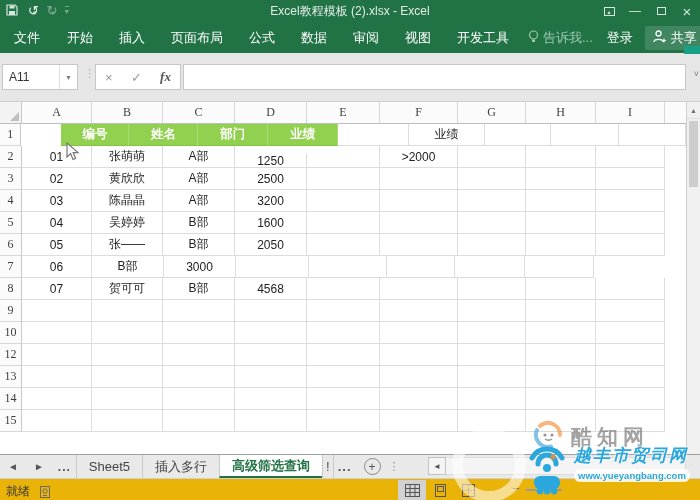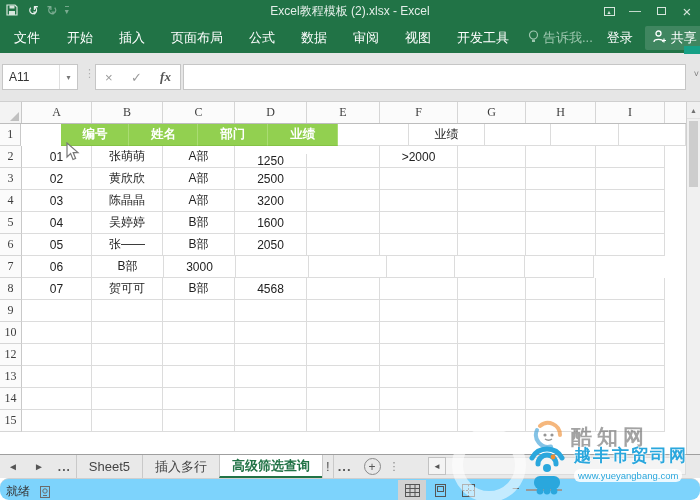--- a/index.html
+++ b/index.html
@@ -64,37 +64,37 @@
   .stab.active { background:#fff; color:#217346; font-weight:bold; border-bottom:2px solid #217346; }
   .stab.sliver { padding:0 3px; color:#555; }
   .toverflow { display:flex; align-items:center; padding:0 4px; font-weight:bold; color:#555; letter-spacing:1px; }
   #addsheet { margin:3px 0 0 8px; width:17px; height:17px; border:1px solid #8a8a8a; border-radius:50%; display:flex; align-items:center; justify-content:center; font-size:12px; color:#555; line-height:1; }
   .vdots { display:flex; align-items:center; padding:0 8px; color:#888; font-size:11px; }
   #hscroll { position:absolute; left:428px; top:457px; height:18px; display:flex; align-items:center; }
   #hscroll .harrow { width:18px; height:18px; border:1px solid #c2c2c2; background:#f4f4f4; display:flex; align-items:center; justify-content:center; font-size:8px; color:#555; }
   #hscroll .htrack { width:240px; height:18px; background:#f4f4f4; border:1px solid #dcdcdc; border-left:none; }
 
   
-  #statusbar { position:absolute; left:0; top:478px; width:700px; height:22px; background:#7dd3fc; border-top:1px solid #cfcfcf;border-radius:9px; }
+  #statusbar { position:absolute; left:0; top:478px; width:700px; height:22px; background:#eab308; border-top:1px solid #cfcfcf; }
   #ready { position:absolute; left:6px; top:4px; font-size:12px; color:#333; }
   #macro-icon { position:absolute; left:40px; top:5px; }
   .viewbtns { position:absolute; left:398px; top:1px; display:flex; }
   .vbtn { width:28px; height:20px; display:flex; align-items:center; justify-content:center; }
   .vbtn.active { background:#d2d2d2; }
   #zoomout { position:absolute; left:512px; top:2px; font-size:13px; color:#555; }
   #zoomtrack { position:absolute; left:526px; top:10px; width:36px; height:2px; background:#9a9a9a; }
 
   
   #wm-ring { position:absolute; left:452px; top:428px; width:74px; height:74px; border:11px solid rgba(255,255,255,.55); border-radius:50%; pointer-events:none; }
   #wm1 { position:absolute; left:533px; top:420px; display:flex; align-items:center; gap:8px; opacity:.62; pointer-events:none; }
   #wm1 .wm1-text { font-size:21px; font-weight:bold; color:#6b6b6b; letter-spacing:5px; text-shadow:0 0 3px #fff; }
   #wm2 { position:absolute; left:524px; top:444px; display:flex; align-items:flex-start; gap:4px; pointer-events:none; }
   #wm2 .wm2-col { display:flex; flex-direction:column; align-items:flex-start; }
-  #wm2 .wm2-text { font-size:17px; font-weight:900; color:#2aa7dd; letter-spacing:2px; text-shadow:0 0 2px #fff,0 0 2px #fff; }
-  #wm2 .wm2-url { font-size:9.5px; font-weight:normal; color:#2aa7dd; background:rgba(255,255,255,.85); padding:1px 4px; border-radius:6px; margin-top:2px;text-align:right; }
+  #wm2 .wm2-text { font-size:17px; font-weight:900; color:#2aa7dd; letter-spacing:2px; text-shadow:0 0 2px #fff,0 0 2px #fff;font-style:italic; }
+  #wm2 .wm2-url { font-size:9.5px; font-weight:bold; color:#2aa7dd; background:rgba(255,255,255,.85); padding:1px 4px; border-radius:6px; margin-top:2px;text-align:right; }
   #artifact { position:absolute; left:684px; top:46px; width:16px; height:8px; background:#17a086; }
   #cursor { position:absolute; left:66px; top:142px; pointer-events:none; }
 </style>
 </head>
 <body>
 
 <div id="app">
 
   <div id="titlebar">
     <div class="qat">

